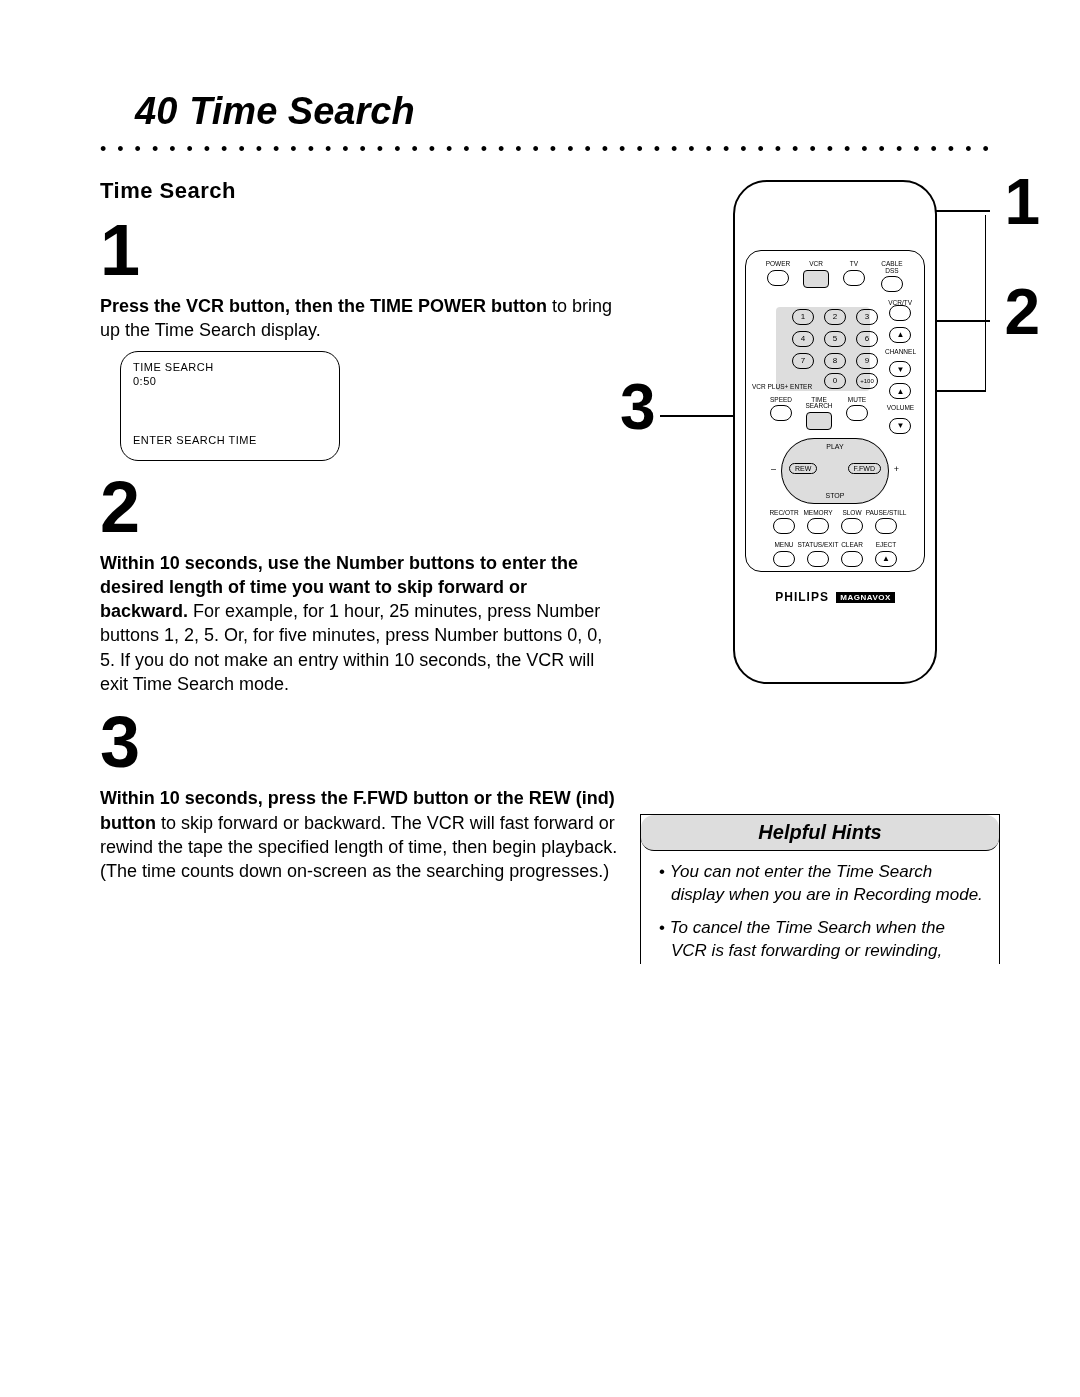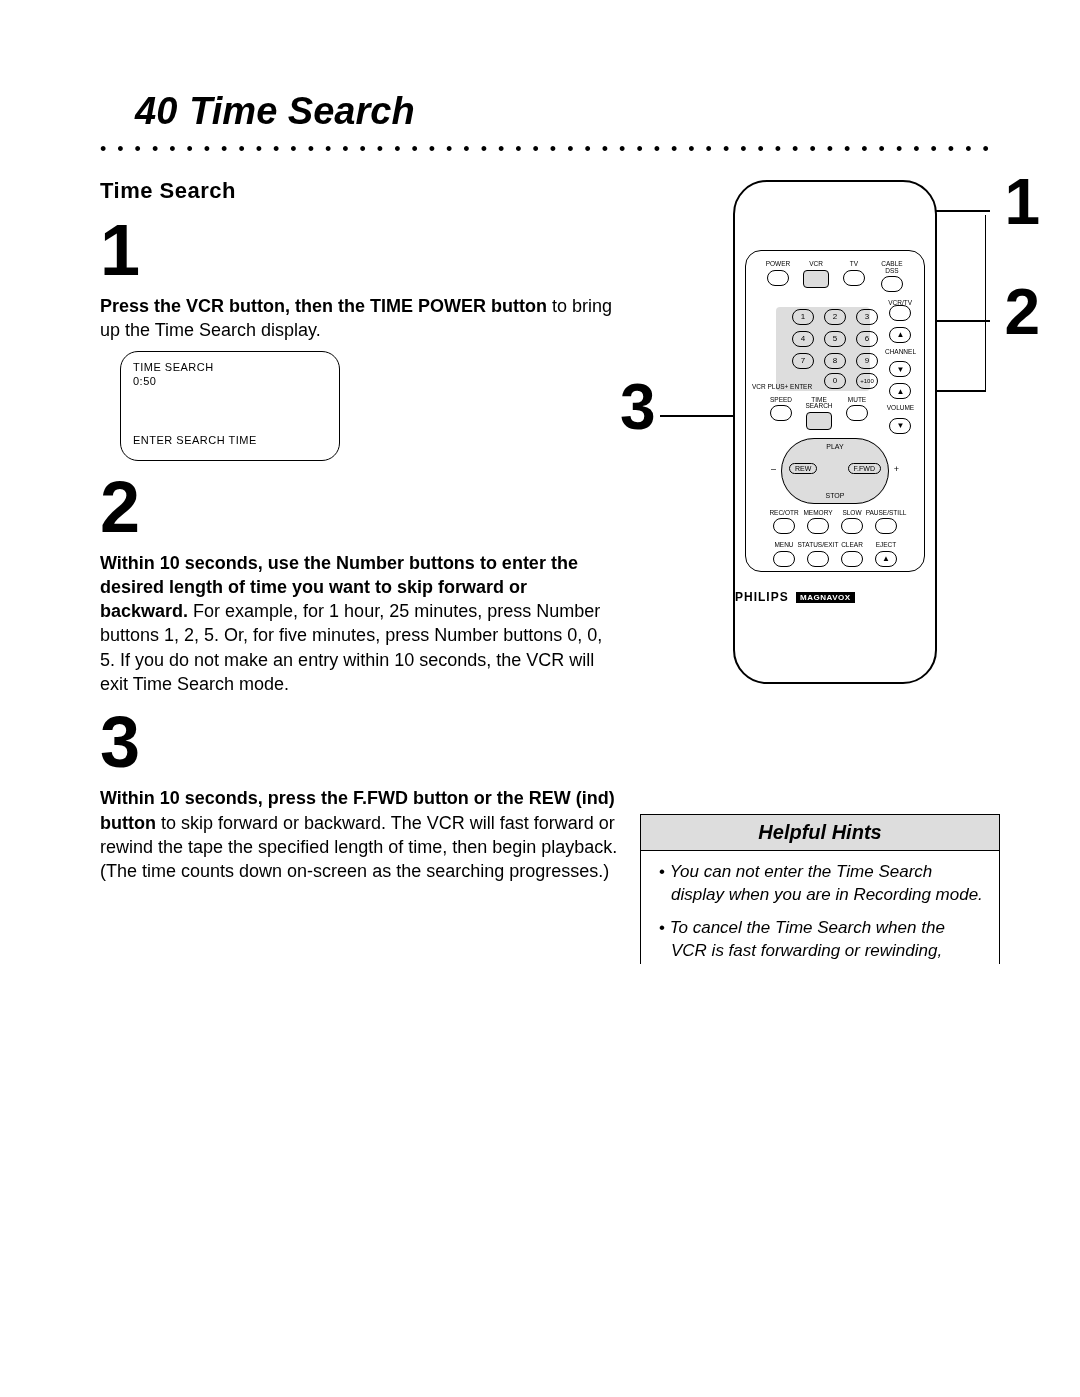--- a/index.html
+++ b/index.html
@@ -132,21 +132,21 @@
     border:1.3px solid #000; border-radius: 50px;
   }
   .nav-disc .play { position:absolute; top:5px; left:0; right:0; text-align:center; font-size:7px; }
   .nav-disc .stop { position:absolute; bottom:5px; left:0; right:0; text-align:center; font-size:7px; }
   .nav-disc .rew { position:absolute; left:8px; top:25px; font-size:7px; border:1px solid #000; border-radius:8px; padding:1px 5px; }
   .nav-disc .ffwd { position:absolute; right:8px; top:25px; font-size:7px; border:1px solid #000; border-radius:8px; padding:1px 5px; }
   .nav-side { position:absolute; top:26px; font-size:9px; }
   .brand {
     position: absolute;
     bottom: 78px; left: 0; right:0;
-    text-align: left;
+    text-align: center;
     font-size: 12px; font-weight: bold;
     letter-spacing: 1px;
   }
   .brand .sub {
     display:inline-block; background:#000; color:#fff; font-size:8px; padding:1px 4px; vertical-align:middle; margin-left:3px; letter-spacing:0.5px;
   }
 
   
   .hl { background: #ddd; border-radius: 4px; padding: 1px 2px; }
 
@@ -170,20 +170,21 @@
     border: 1.5px solid #000;
   }
   .hints-title {
     background: #ddd;
     border-bottom: 1.5px solid #000;
     font-style: italic;
     font-weight: bold;
     text-align: center;
     padding: 6px 4px;
     font-size: 20px;
+    border-radius: 13px;
   }
   .hints ul {
     list-style: none;
     margin: 0;
     padding: 10px 14px 14px 18px;
     font-style: italic;
     font-size: 17px;
     line-height: 1.35;
   }
   .hints li { margin-bottom: 10px; text-indent: -12px; padding-left: 12px; }

